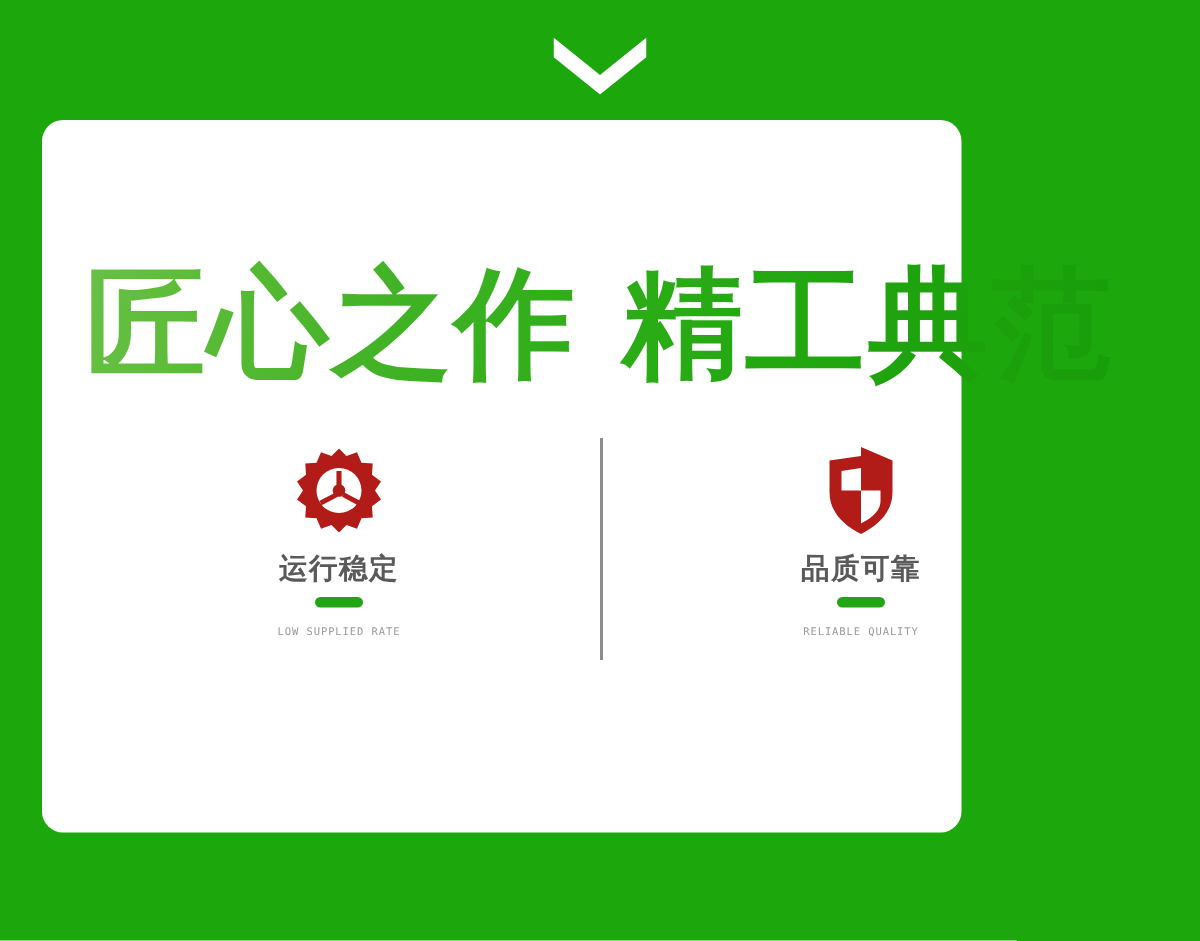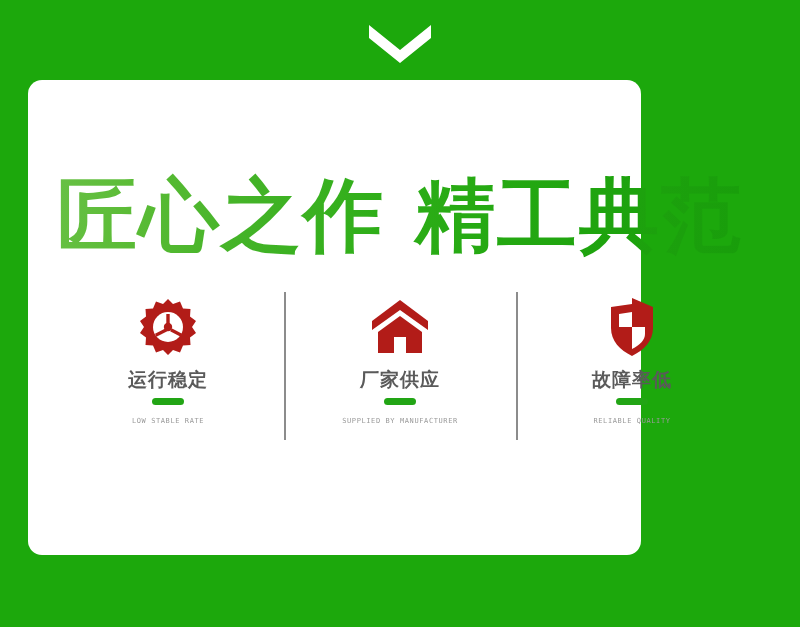--- a/index.html
+++ b/index.html
@@ -155,46 +155,32 @@
           <g fill="#b21c18">
             <path d="M26.3 15 L29.7 15 L29.7 27 L26.3 27 Z"></path>
             <path d="M16.4 37.8 L15 34.8 L25.8 29.3 L27.3 32.2 Z"></path>
             <path d="M40.6 37.8 L30.1 32.2 L31.6 29.3 L42.1 34.8 Z"></path>
             <circle cx="28" cy="28" r="4.2"></circle>
           </g>
         </svg>
       </div>
       <div class="feature-title">运行稳定</div>
       <div class="feature-dash"></div>
-      <div class="feature-sub">LOW STABLE RATE</div>
+      <div class="feature-sub">LOW SUPPLIED RATE</div>
     </div>
 
-    <div class="feature">
-      <div class="feature-icon">
-        <svg width="60" height="56" viewBox="0 0 60 56" aria-hidden="true">
-          <g fill="#b21c18">
-            <path d="M30 1 L58 22 L58 31 L30 11 L2 31 L2 22 Z"></path>
-            <path d="M30 17 L52 33 L52 54 L36 54 L36 38 L24 38 L24 54 L8 54 L8 33 Z"></path>
-          </g>
-          <rect x="26" y="40" width="8" height="14" fill="#ffffff"></rect>
-        </svg>
-      </div>
-      <div class="feature-title">厂家供应</div>
-      <div class="feature-dash"></div>
-      <div class="feature-sub">SUPPLIED BY MANUFACTURER</div>
-    </div>
 
     <div class="feature">
       <div class="feature-icon">
         <svg width="50" height="58" viewBox="0 0 50 58" aria-hidden="true">
           <path d="M25 0 L25 6 L4 9 L4 30 C4 43 13 52 25 58 C37 52 46 43 46 30 L46 9 Z" fill="#b21c18"></path>
           <path d="M25 14 L25 29 L12 29 L12 16 Z" fill="#ffffff"></path>
           <path d="M25 29 L38 29 L38 36 C38 42 33 47 25 51 Z" fill="#ffffff"></path>
         </svg>
       </div>
-      <div class="feature-title">故障率低</div>
+      <div class="feature-title">品质可靠</div>
       <div class="feature-dash"></div>
       <div class="feature-sub">RELIABLE QUALITY</div>
     </div>
 
 
   </div>
 </div>
 
 </body></html>

